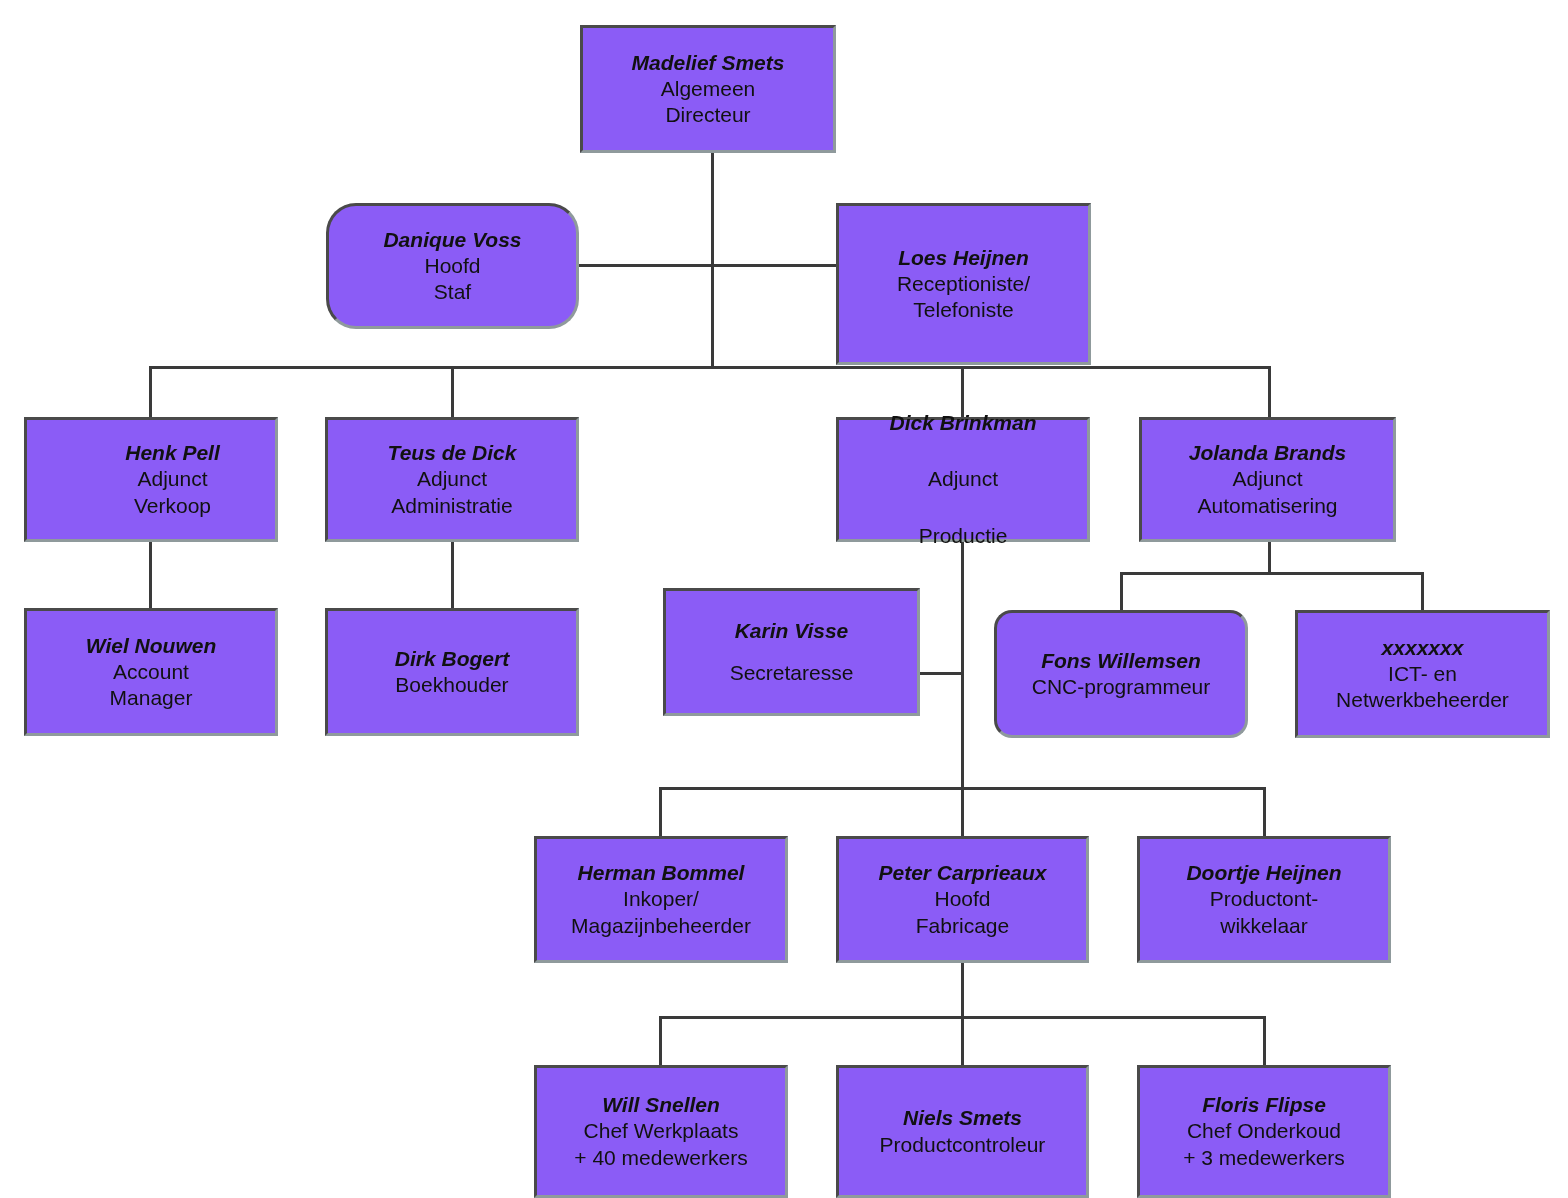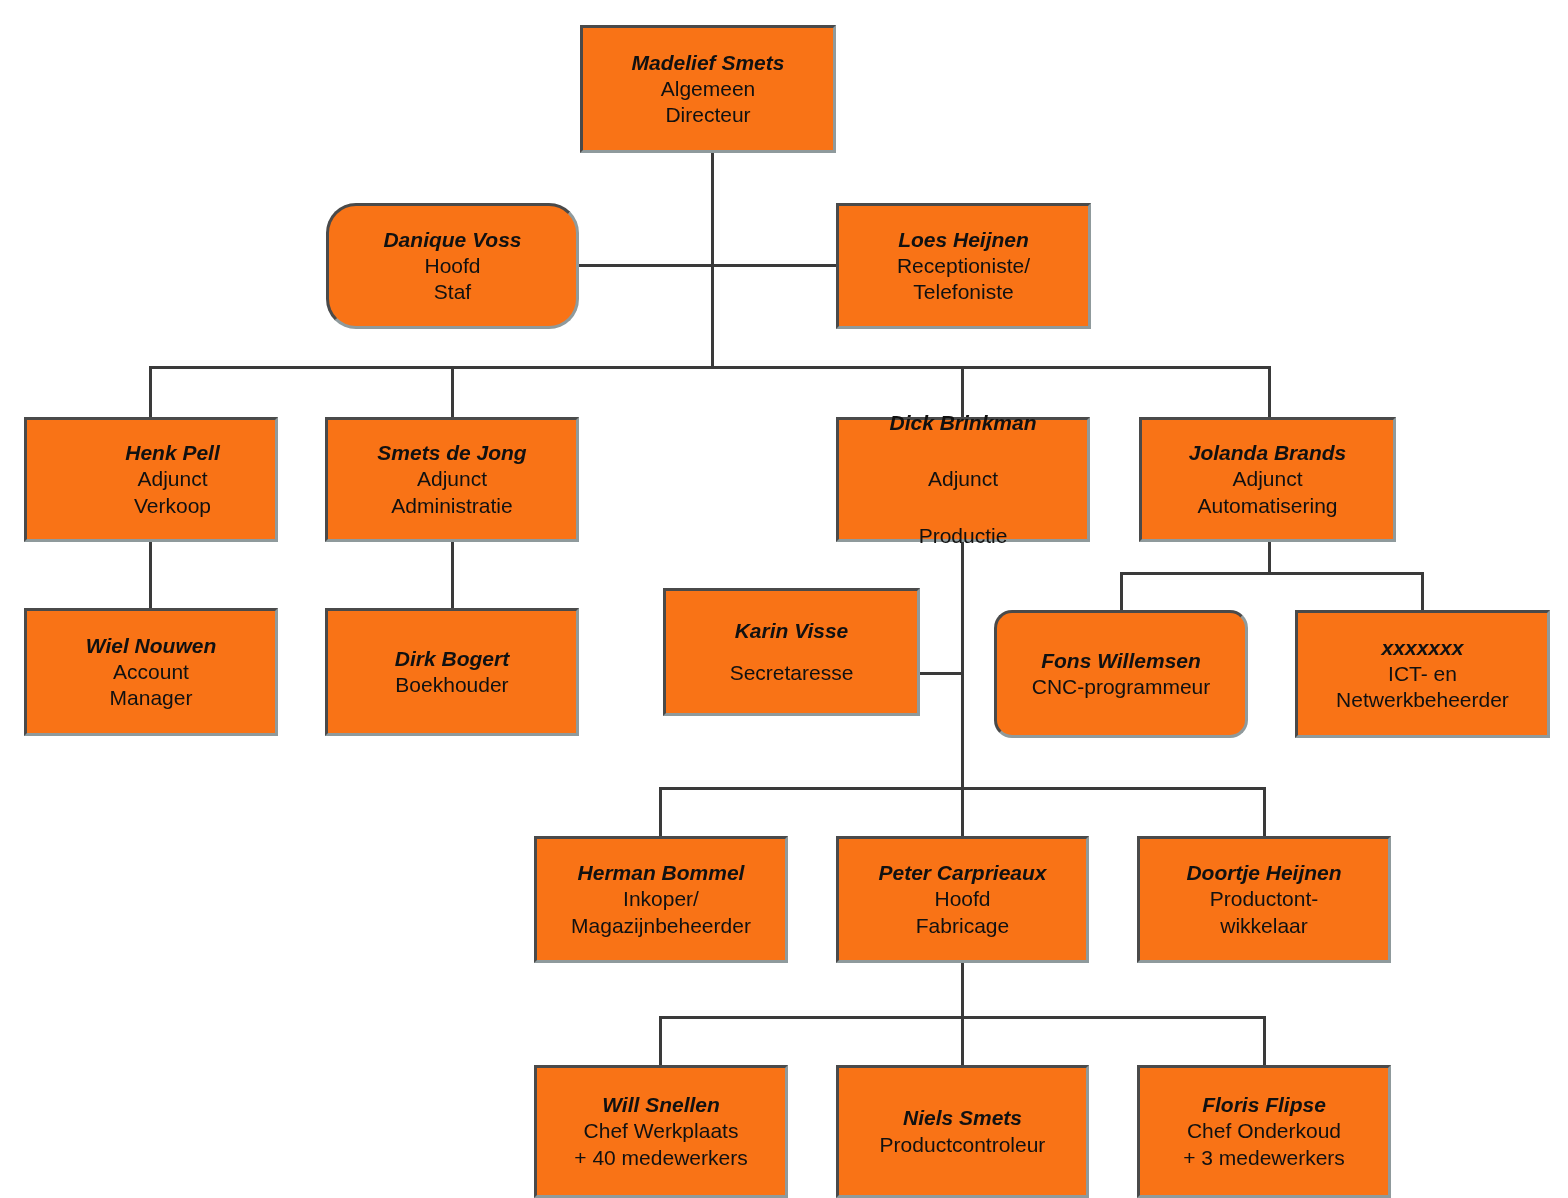--- a/index.html
+++ b/index.html
@@ -25,21 +25,21 @@
   .conn {
     position: absolute;
     background: #3a3a3a;
   }
   .conn.v { width: 3px; }
   .conn.h { height: 3px; }
 
   
   .node {
     position: absolute;
-    background: #f97316;
+    background: #8b5cf6;
     border: 3px solid #4a4a4a;
     border-right-color: #8f9a9c;
     border-bottom-color: #8f9a9c;
     display: flex;
     flex-direction: column;
     align-items: center;
     justify-content: center;
     text-align: center;
     line-height: 1.24;
     padding: 2px 5px;
@@ -99,34 +99,34 @@
     <div class="role">Algemeen</div>
     <div class="role">Directeur</div>
   </div>
 
   <div class="node" style="left:326px; top:203px; width:253px; height:126px;border-radius:30px;">
     <div class="person">Danique Voss</div>
     <div class="role">Hoofd</div>
     <div class="role">Staf</div>
   </div>
 
-  <div class="node" style="left:836px; top:203px; width:255px; height:126px;">
+  <div class="node" style="left:836px; top:203px; width:255px; height:162px;">
     <div class="person">Loes Heijnen</div>
     <div class="role">Receptioniste/</div>
     <div class="role">Telefoniste</div>
   </div>
 
   <div class="node" style="left:24px; top:417px; width:254px; height:125px;padding-left:48px;">
     <div class="person">Henk Pell</div>
     <div class="role">Adjunct</div>
     <div class="role">Verkoop</div>
   </div>
 
   <div class="node" style="left:325px; top:417px; width:254px; height:125px;">
-    <div class="person">Smets de Jong</div>
+    <div class="person">Teus de Dick</div>
     <div class="role">Adjunct</div>
     <div class="role">Administratie</div>
   </div>
 
   <div class="node" style="left:836px; top:417px; width:254px; height:125px;gap:30px;">
     <div class="person">Dick Brinkman</div>
     <div class="role">Adjunct</div>
     <div class="role">Productie</div>
   </div>
 

